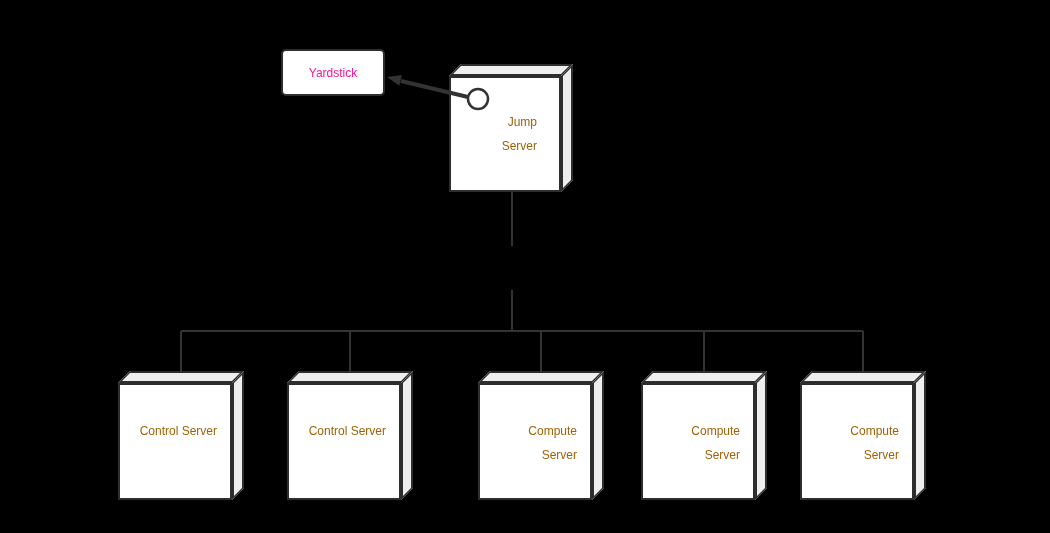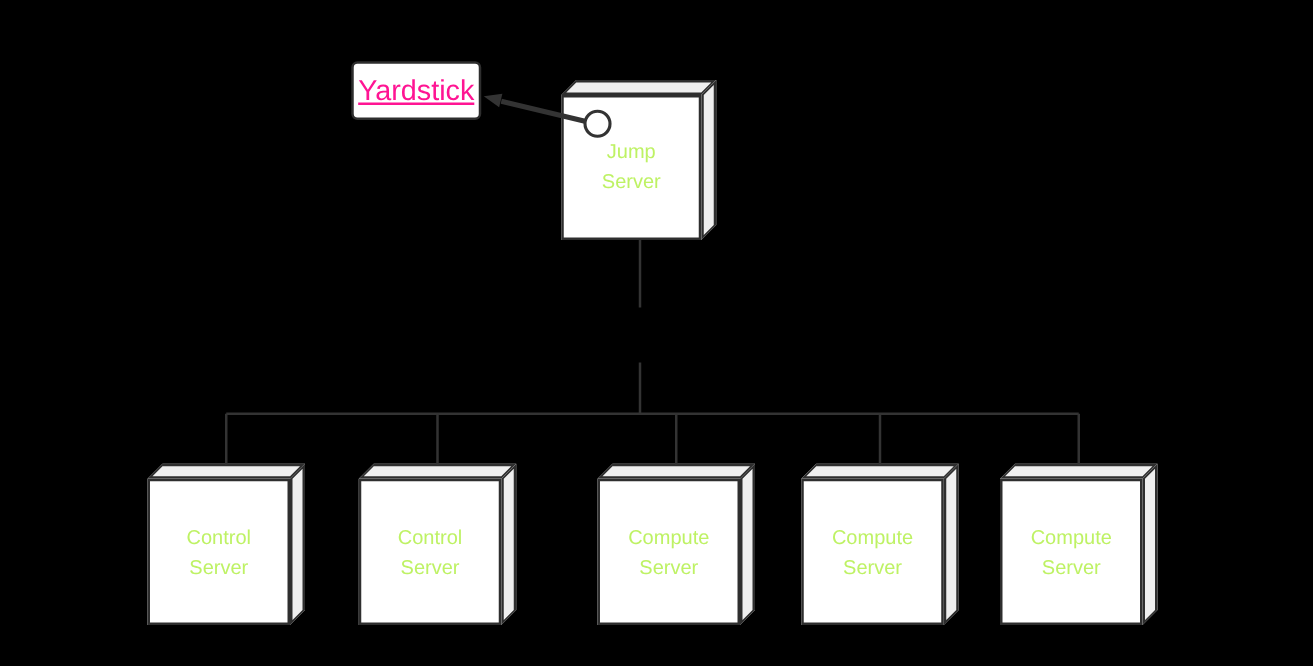--- a/index.html
+++ b/index.html
@@ -16,23 +16,22 @@
   .yardstick {
     position: absolute;
     left: 281px; top: 49px;
     width: 104px; height: 47px;
     background: #ffffff;
     border: 2.5px solid #2e2e2e;
     border-radius: 5px;
     box-sizing: border-box;
     display: flex; align-items: center; justify-content: center;
     color: #ff1493;
-    font-size: 23px;
+    font-size: 12px;
     z-index: 2;
-    text-decoration: underline;
   }
   .network {
     position: absolute;
     left: 48px; top: 245px;
     width: 973px; height: 45px;
     background: #ffffff;
     border: 2.5px solid #2e2e2e;
     border-radius: 22px;
     box-sizing: border-box;
     display: flex; align-items: center; justify-content: center;
@@ -54,23 +53,23 @@
   .box3d .side {
     left: 100%; top: 0; width: 12px; height: 100%;
     background: #efefef;
     transform: skewY(-45deg);
     transform-origin: 0 0;
   }
   .box3d .label {
     position: absolute;
     left: 50%; transform: translateX(-50%);
     width: 84px;
-    text-align: center;
-    color: #bef264;
-    font-size: 16px;
+    text-align: right;
+    color: #a16207;
+    font-size: 12px;
     line-height: 24px;
     z-index: 3;
   }
 
   .jump   { left: 449px; top: 76px;  width: 112px; height: 116px; }
   .jump .label { width: 64px; top: 34px; }
 
   .server { top: 383px; width: 114px; height: 117px; }
   .server .label { top: 36px; }
   .s1 { left: 118px; }

